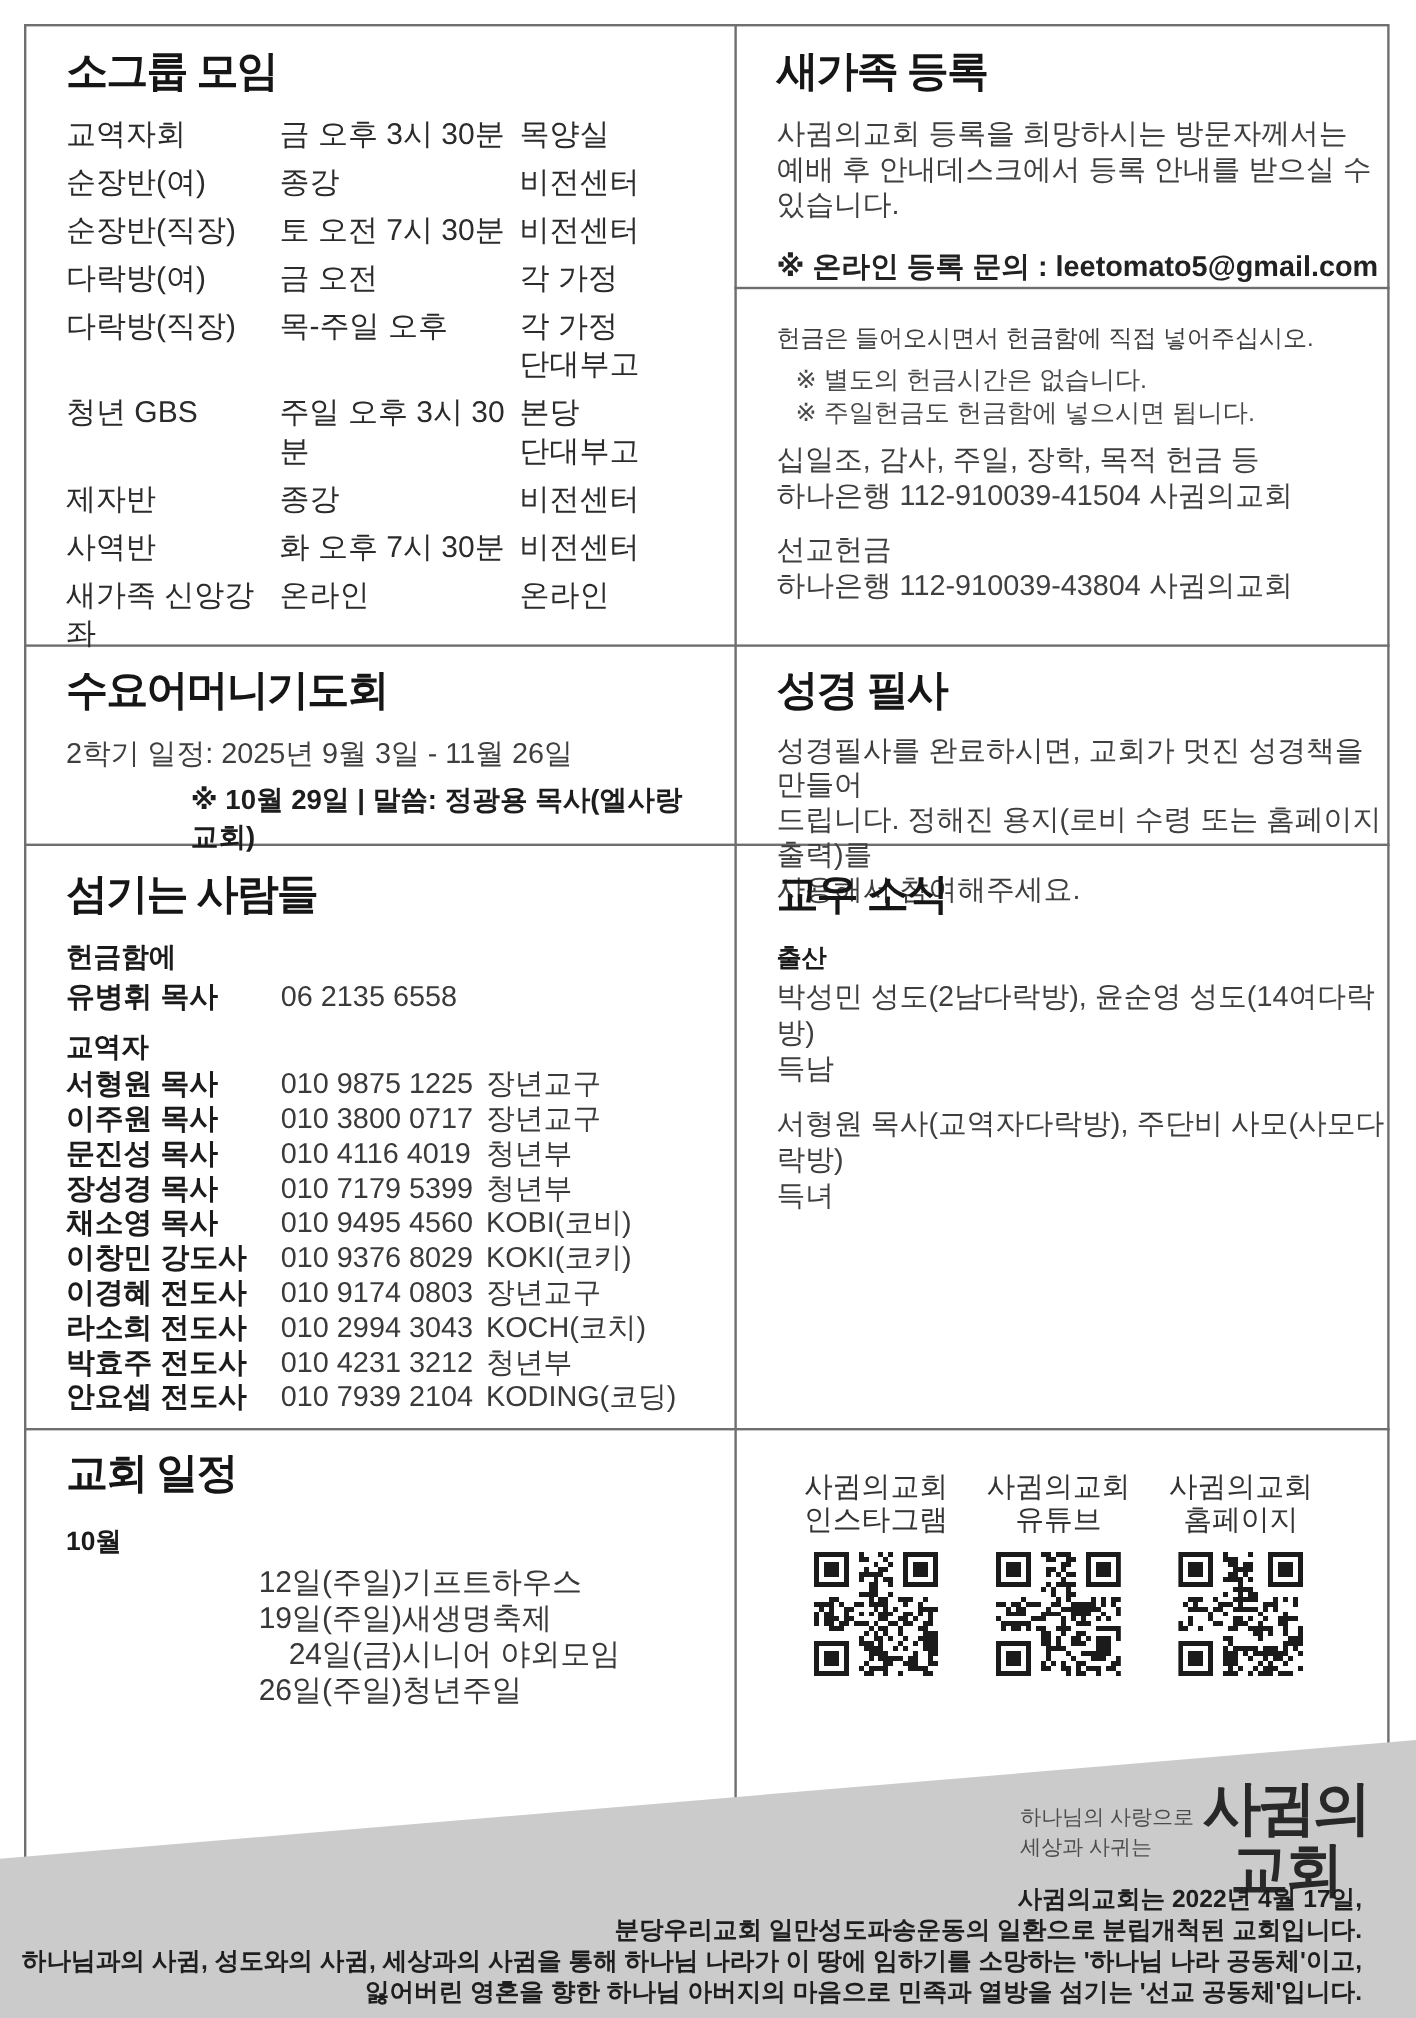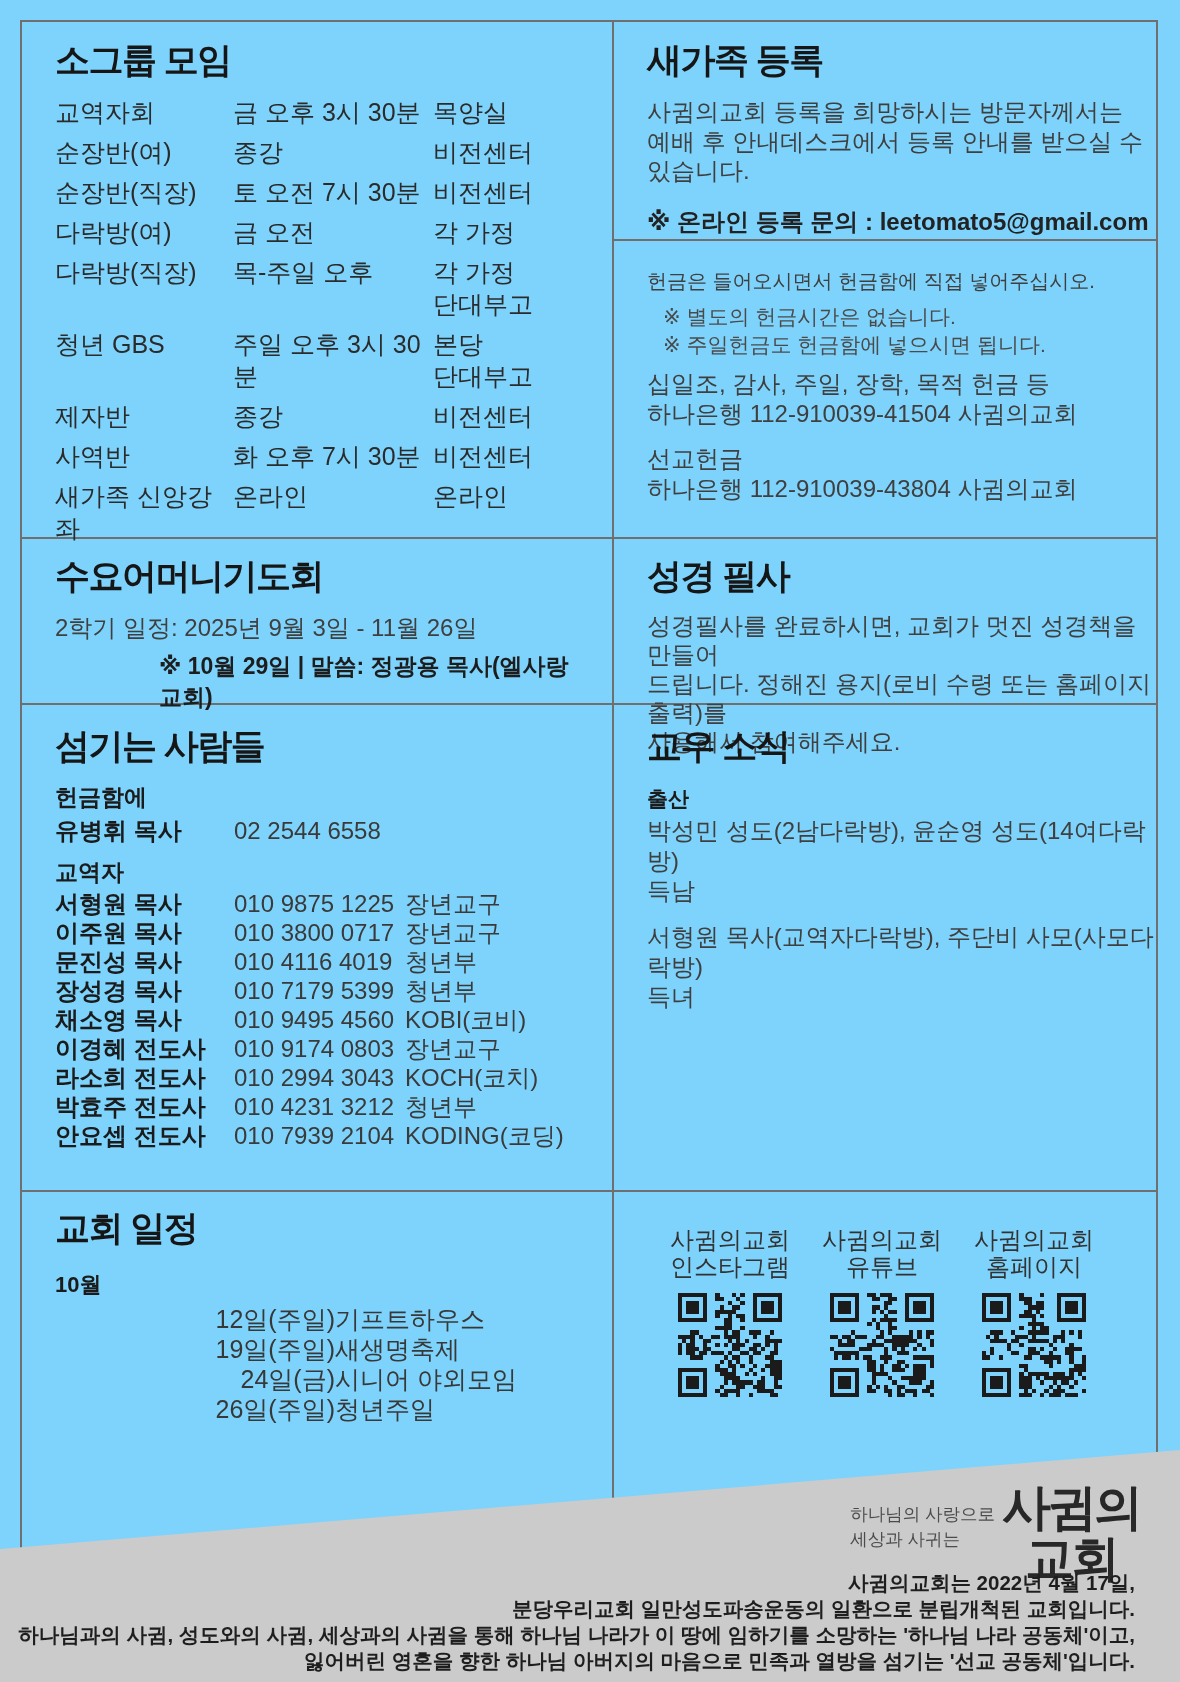--- a/index.html
+++ b/index.html
@@ -1,17 +1,17 @@
 <!DOCTYPE html>
 <html><head>
 <meta charset="utf-8">
 <style>
   html,body{margin:0;padding:0;background:#e9e9e9;}
   .page{
-    position:relative;width:1180px;height:1682px;background:#7dd3fc;
+    position:relative;width:1180px;height:1682px;background:#ffffff;
     font-family:"Liberation Sans","DejaVu Sans",sans-serif;color:#3d3d3d;
     overflow:hidden;margin:0 auto;
   }
   
   .frame{position:absolute;left:20px;top:20px;width:1138px;height:1540px;
          border:2px solid #6f6f6f;box-sizing:border-box;}
   .vline{position:absolute;left:612px;top:20px;width:2px;height:1540px;background:#6f6f6f;}
   .hline{position:absolute;left:20px;width:1138px;height:2px;background:#6f6f6f;}
   .hl1{top:537px}.hl2{top:703px}.hl3{top:1190px}
   .hlr{position:absolute;left:612px;top:239px;width:546px;height:2px;background:#6f6f6f;}
@@ -167,21 +167,21 @@
     <div class="bb-body pre">성경필사를 완료하시면, 교회가 멋진 성경책을 만들어
 드립니다. 정해진 용지(로비 수령 또는 홈페이지 출력)를
 사용해서 참여해주세요.</div>
   </div>
 
   <div class="sec" style="left:55px;top:726px;width:530px;">
     <div class="sec-title">섬기는 사람들</div>
     <div class="sv-label">헌금함에</div>
     <div class="sv-row sv-senior">
       <div class="sv-name">유병휘 목사</div>
-      <div class="sv-phone">02 2544 6558</div>
+      <div class="sv-phone">06 2135 6558</div>
       <div class="sv-dept"></div>
     </div>
     <div class="sv-label sv-label2">교역자</div>
     <div class="sv-rows">
       <div class="sv-row">
         <div class="sv-name">서형원 목사</div>
         <div class="sv-phone">010 9875 1225</div>
         <div class="sv-dept">장년교구</div>
       </div>
       <div class="sv-row">
@@ -196,20 +196,25 @@
       </div>
       <div class="sv-row">
         <div class="sv-name">장성경 목사</div>
         <div class="sv-phone">010 7179 5399</div>
         <div class="sv-dept">청년부</div>
       </div>
       <div class="sv-row">
         <div class="sv-name">채소영 목사</div>
         <div class="sv-phone">010 9495 4560</div>
         <div class="sv-dept">KOBI(코비)</div>
+      </div>
+      <div class="sv-row">
+        <div class="sv-name">이창민 강도사</div>
+        <div class="sv-phone">010 9376 8029</div>
+        <div class="sv-dept">KOKI(코키)</div>
       </div>
       <div class="sv-row">
         <div class="sv-name">이경혜 전도사</div>
         <div class="sv-phone">010 9174 0803</div>
         <div class="sv-dept">장년교구</div>
       </div>
       <div class="sv-row">
         <div class="sv-name">라소희 전도사</div>
         <div class="sv-phone">010 2994 3043</div>
         <div class="sv-dept">KOCH(코치)</div>

